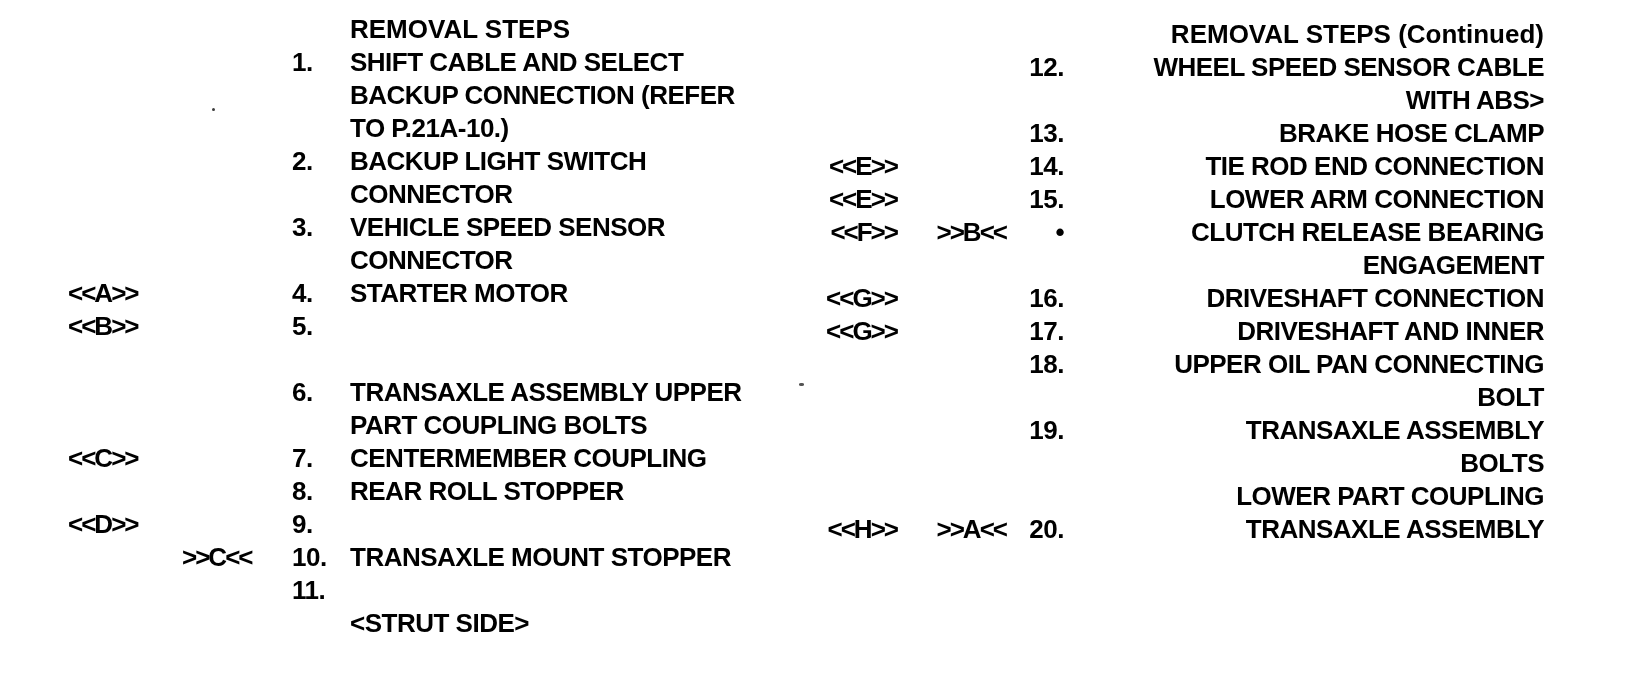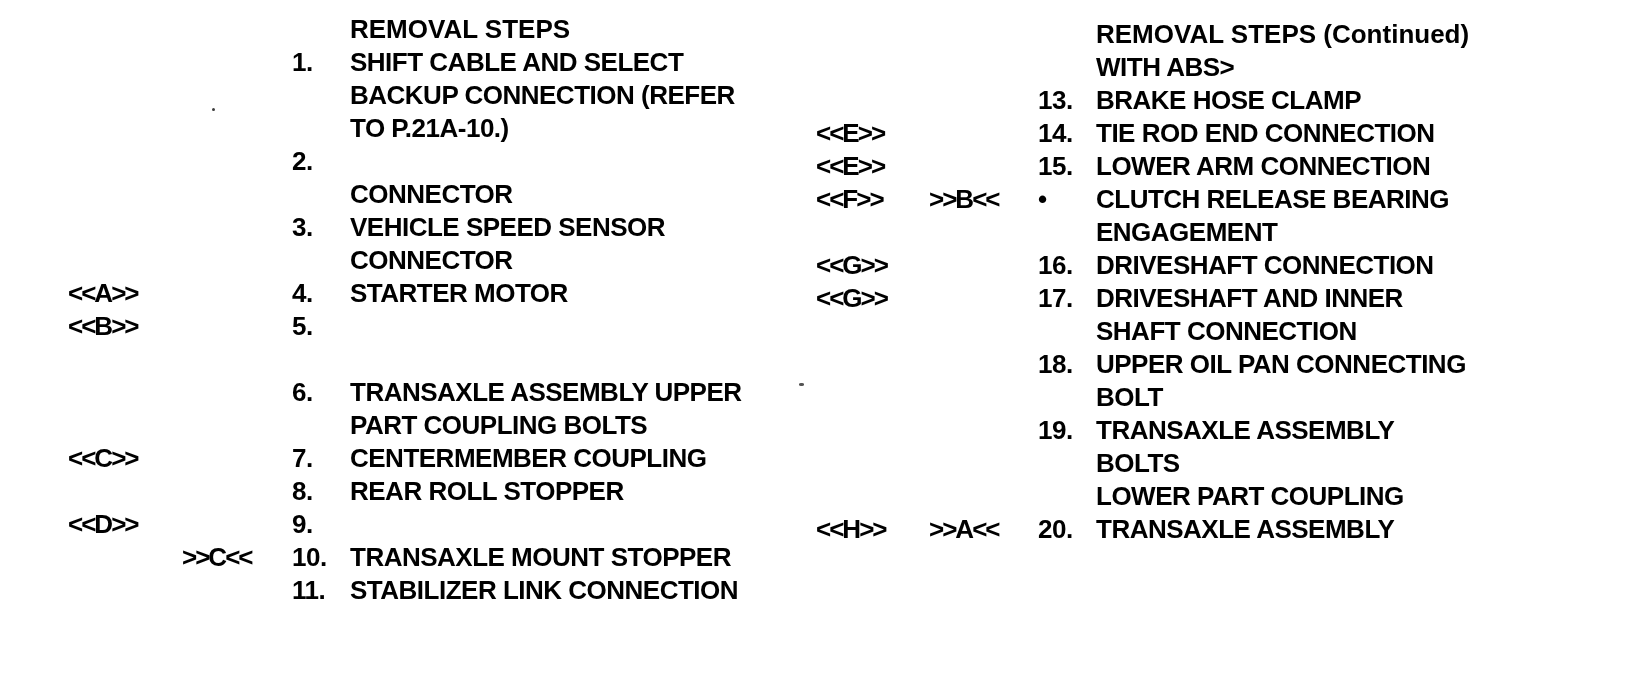--- a/index.html
+++ b/index.html
@@ -10,21 +10,21 @@
     overflow:hidden;
   }
   .page{
     position:relative;width:1632px;height:688px;background:#ffffff;color:#000;
   }
   .col{
     position:absolute;
     font-size:26px;font-weight:700;letter-spacing:-0.5px;color:#000;
   }
   .col-left{left:68px;top:13px;width:740px;}
-  .col-right{left:816px;top:18px;width:760px;}
+  .col-right{left:784px;top:18px;width:760px;text-align:right;}
   .header{
     margin:0;padding:0;
     font-size:26px;font-weight:700;letter-spacing:0;
     height:33px;line-height:33px;white-space:nowrap;
   }
   .col-left .header{margin-left:282px;}
   .col-right .header{margin-left:280px;}
   .line{
     display:grid;height:33px;line-height:33px;white-space:nowrap;
   }
@@ -63,20 +63,21 @@
     <span class="cell flag"></span>
     <span class="cell back"></span>
     <span class="cell num"></span>
     <span class="cell text">TO P.21A-10.)</span>
   </div>
 
   <div class="line">
     <span class="cell flag"></span>
     <span class="cell back"></span>
     <span class="cell num">2.</span>
+    <span class="cell text">BACKUP LIGHT SWITCH</span>
   </div>
 
   <div class="line">
     <span class="cell flag"></span>
     <span class="cell back"></span>
     <span class="cell num"></span>
     <span class="cell text">CONNECTOR</span>
   </div>
 
   <div class="line">
@@ -150,29 +151,40 @@
     <span class="cell flag"></span>
     <span class="cell back">&gt;&gt;C&lt;&lt;</span>
     <span class="cell num">10.</span>
     <span class="cell text">TRANSAXLE MOUNT STOPPER</span>
   </div>
 
   <div class="line">
     <span class="cell flag"></span>
     <span class="cell back"></span>
     <span class="cell num">11.</span>
-    <span class="cell text">STABILIZER LINK CONNECTION</span>
-  </div>
-
+  </div>
+
+  <div class="line">
+    <span class="cell flag"></span>
+    <span class="cell back"></span>
+    <span class="cell num"></span>
+    <span class="cell text">&lt;STRUT SIDE&gt;</span>
+  </div>
 </div>
   </section>
 
   <section class="col col-right">
     <h2 class="header">REMOVAL STEPS (Continued)</h2>
     <div class="lines">
+  <div class="line">
+    <span class="cell flag"></span>
+    <span class="cell back"></span>
+    <span class="cell num">12.</span>
+    <span class="cell text">WHEEL SPEED SENSOR CABLE</span>
+  </div>
 
 
   <div class="line">
     <span class="cell flag"></span>
     <span class="cell back"></span>
     <span class="cell num"></span>
     <span class="cell text">WITH ABS&gt;</span>
   </div>
 
   <div class="line">
@@ -217,26 +229,20 @@
     <span class="cell text">DRIVESHAFT CONNECTION</span>
   </div>
 
   <div class="line">
     <span class="cell flag">&lt;&lt;G&gt;&gt;</span>
     <span class="cell back"></span>
     <span class="cell num">17.</span>
     <span class="cell text">DRIVESHAFT AND INNER</span>
   </div>
 
-  <div class="line">
-    <span class="cell flag"></span>
-    <span class="cell back"></span>
-    <span class="cell num"></span>
-    <span class="cell text">SHAFT CONNECTION</span>
-  </div>
 
   <div class="line">
     <span class="cell flag"></span>
     <span class="cell back"></span>
     <span class="cell num">18.</span>
     <span class="cell text">UPPER OIL PAN CONNECTING</span>
   </div>
 
   <div class="line">
     <span class="cell flag"></span>

